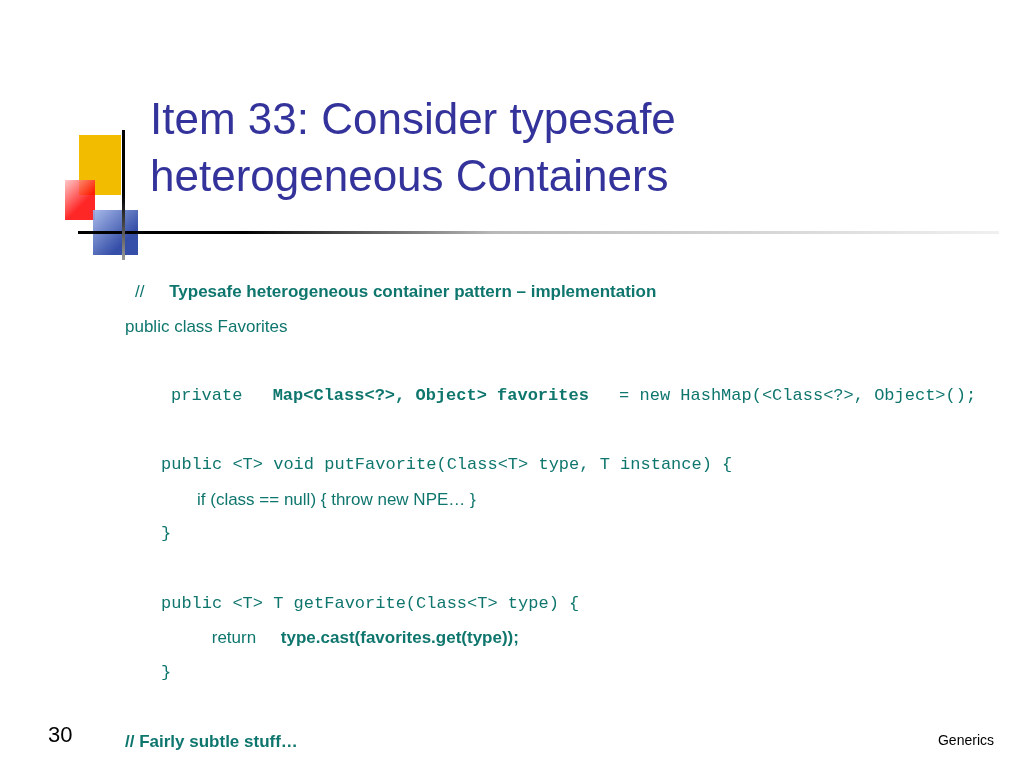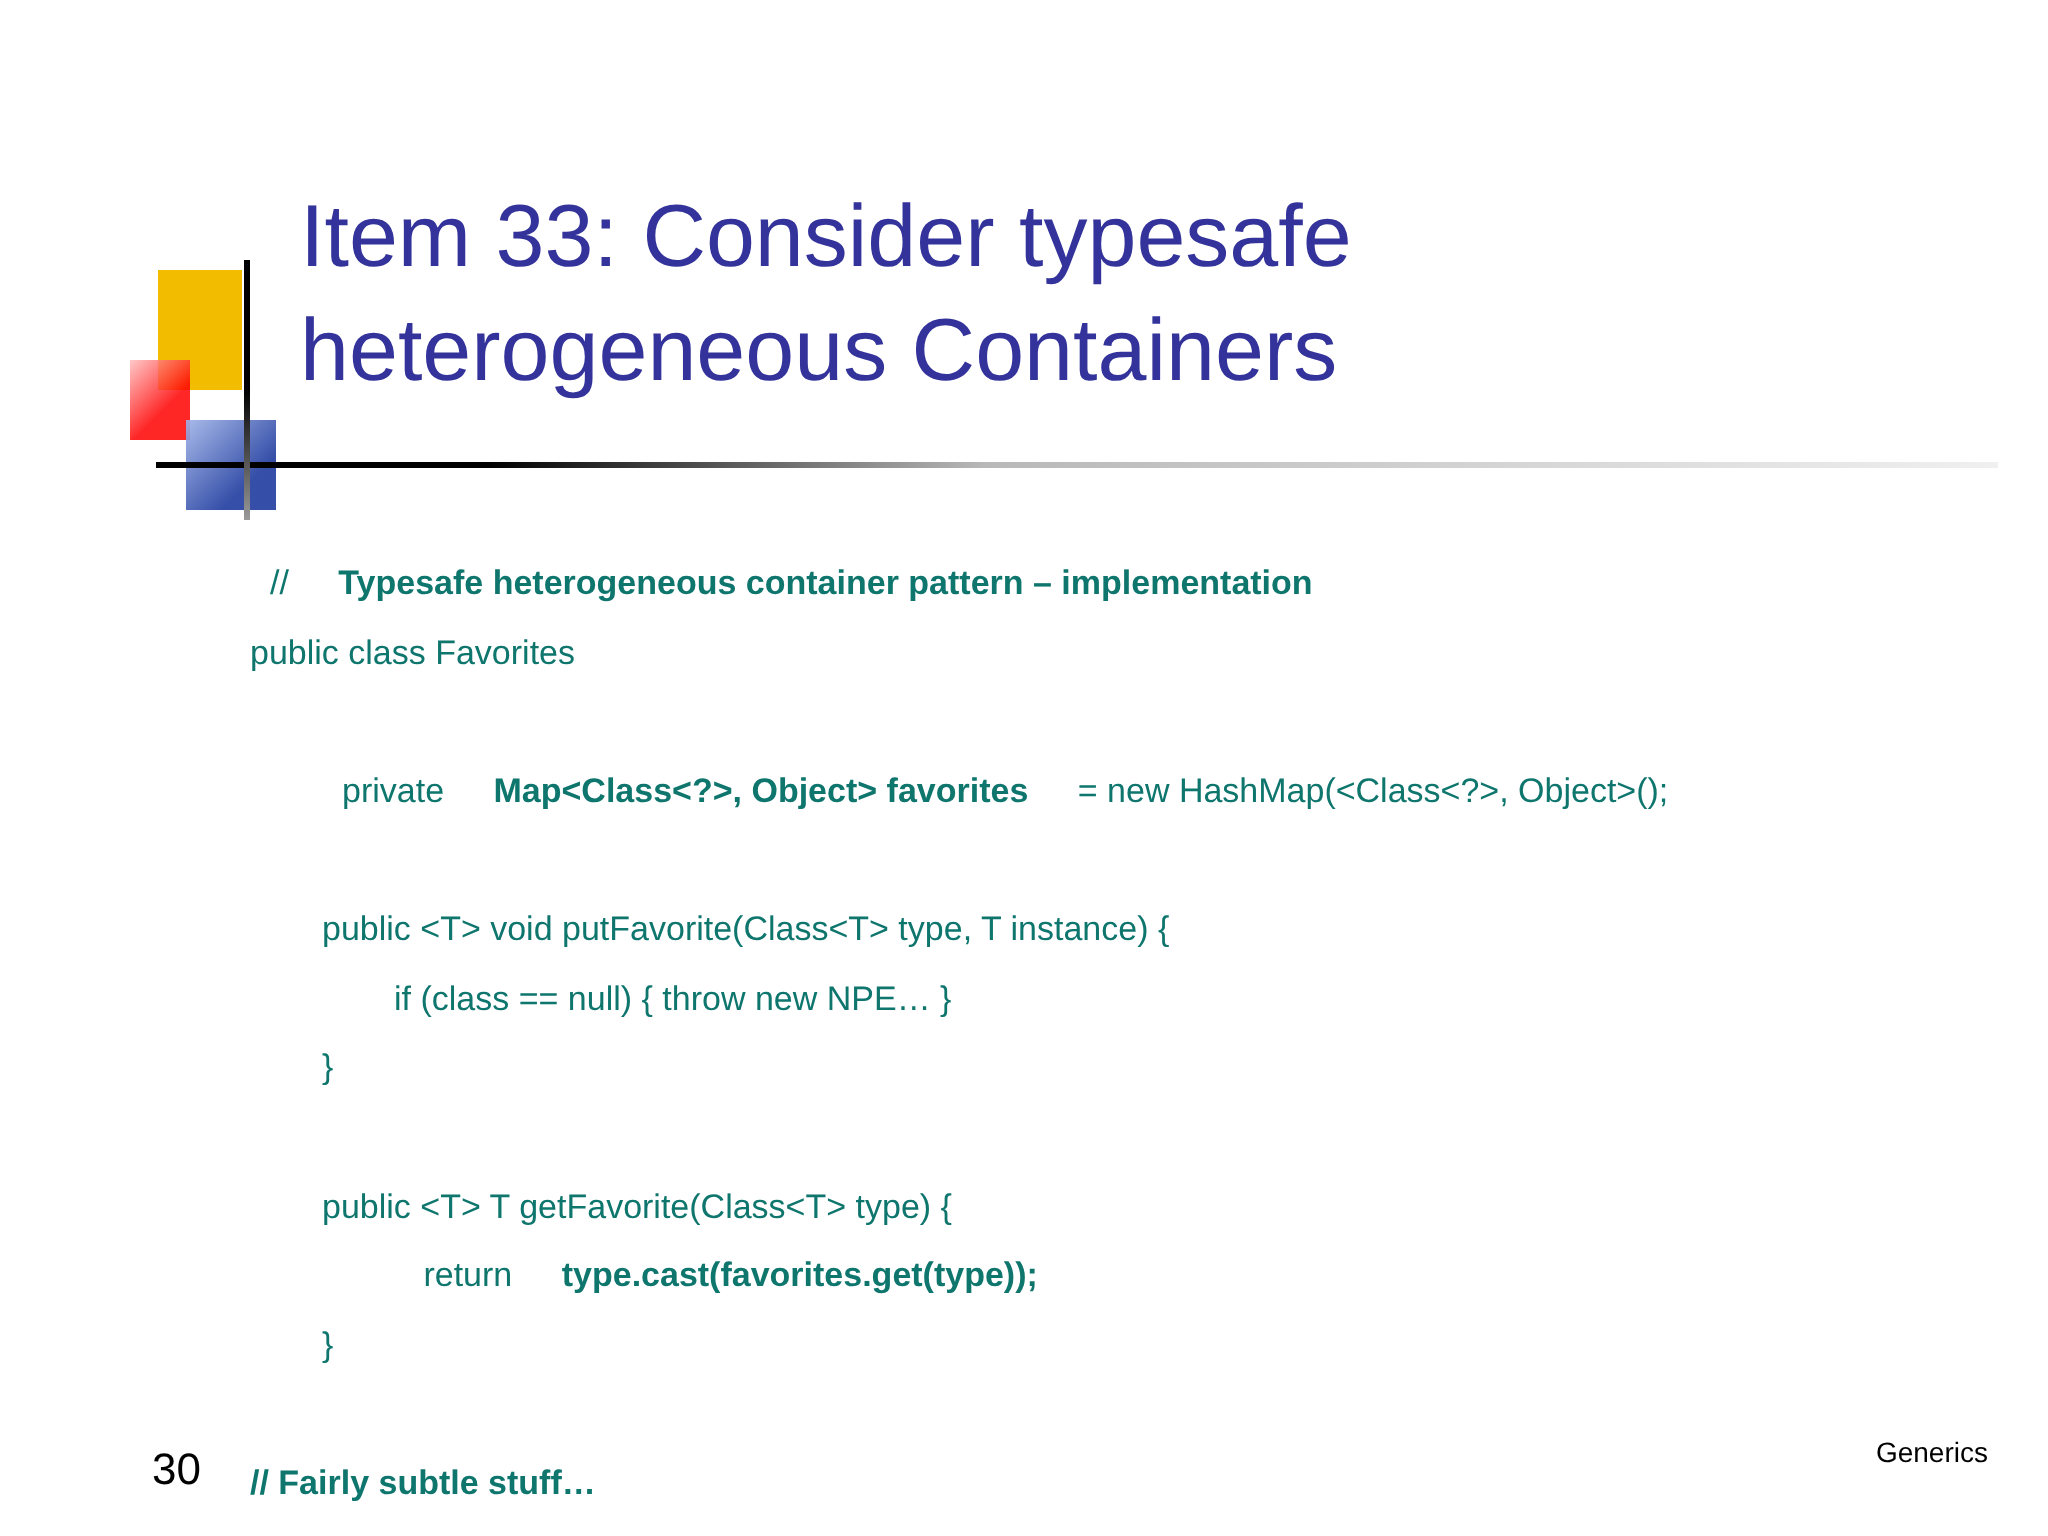--- a/index.html
+++ b/index.html
@@ -74,33 +74,33 @@
   .content {
     position: absolute;
     top: 240px;
     left: 85px;
     right: 60px;
     font-size: 17px;
     line-height: 1.45;
     color: #0f766e;
   }
   .content .line { white-space: pre; }
-  .ind1 { padding-left: 36px; }
+  .ind1 { padding-left: 36px; font-family: Liberation Mono, monospace; }
   .ind2 { padding-left: 72px; }
   .b { font-weight: 700; }
   .page-num {
     position: absolute;
     bottom: 30px;
-    left: 46px;
+    left: 18px;
     font-size: 22px;
     color: #000;
   }
   .footer-label {
     position: absolute;
-    bottom: 44px;
+    bottom: 30px;
     right: 40px;
     font-size: 14px;
     color: #000;
   }
 </style>
 </head>
 <body>
 
 <div class="decoration">
   <div class="yellow-block"></div>

